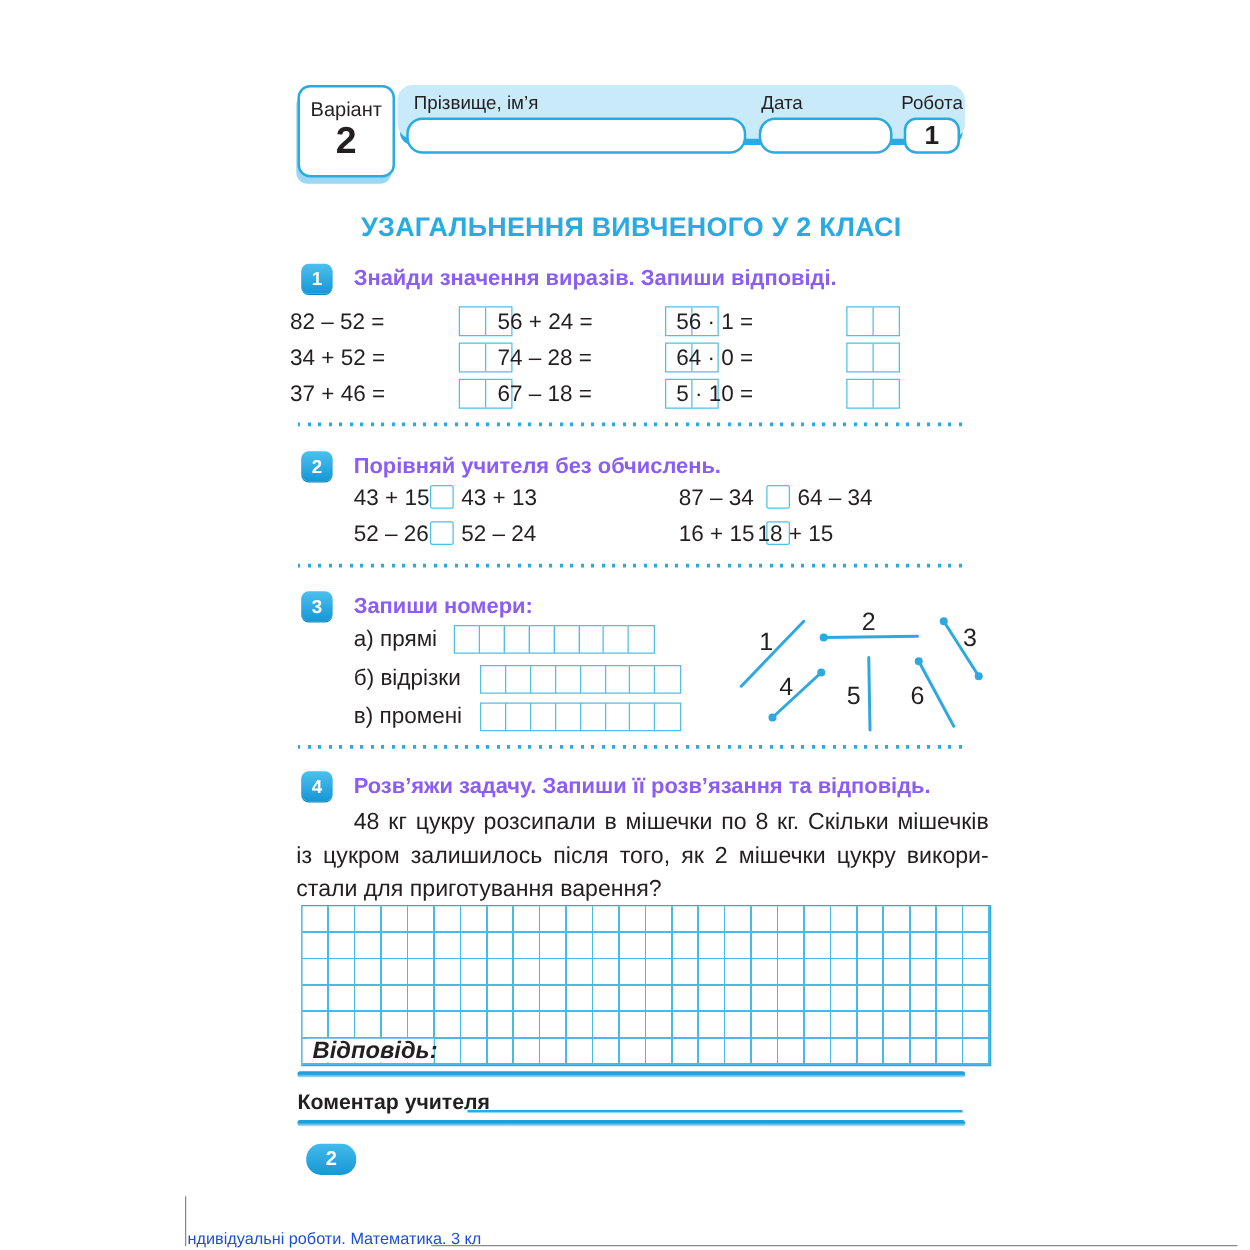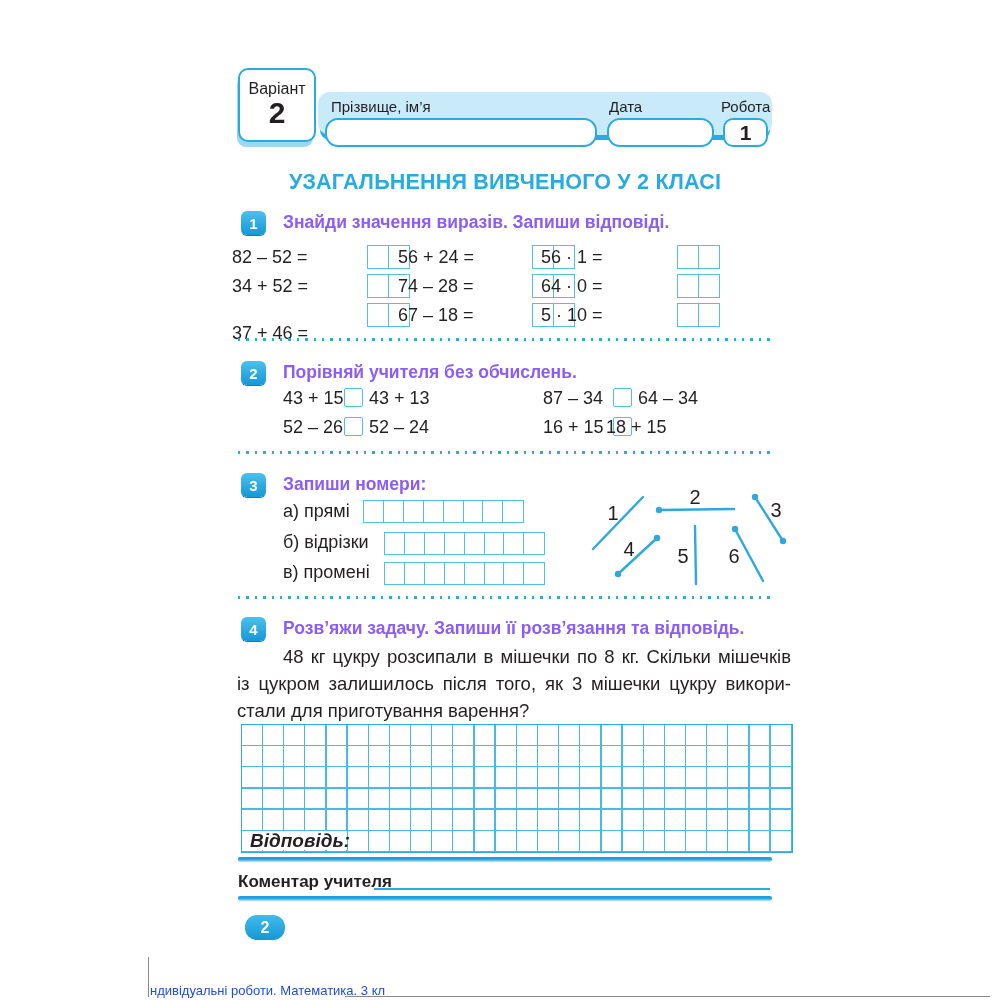--- a/index.html
+++ b/index.html
@@ -5,21 +5,21 @@
   html,body{margin:0;padding:0;background:#ffffff;}
   #page{position:relative;width:1000px;height:1000px;background:#fff;overflow:hidden;
         font-family:"Liberation Sans",sans-serif;color:#231f20;}
 
   
   .variant-card{position:absolute;left:238px;top:68px;width:74px;height:70px;background:#fff;
     border:2.5px solid #29abe2;border-radius:10px;box-shadow:-2px 6px 0 -1px #9cd8f3;
     display:flex;flex-direction:column;align-items:center;justify-content:center;z-index:3;}
   .variant-label{font-size:16px;}
   .variant-number{font-size:30px;font-weight:bold;margin-top:-2px;}
-  .header-panel{position:absolute;left:318px;top:92px;width:454px;height:43px;background:#c9eaf8;
+  .header-panel{position:absolute;left:318px;top:68px;width:454px;height:43px;background:#c9eaf8;
     border-radius:12px;box-shadow:0 7px 0 -2px #29abe2;z-index:2;}
   .hp-label{position:absolute;top:6px;font-size:15px;color:#231f20;}
   .lbl-name{left:13px;}
   .lbl-date{left:291px;}
   .lbl-work{left:403px;}
   .hp-input{position:absolute;top:26px;height:29px;background:#fff;border:2px solid #29abe2;
     border-radius:13px;box-sizing:border-box;}
   .input-name{left:7px;width:272px;}
   .input-date{left:289px;width:107px;}
   .input-work{left:405px;width:45px;border-radius:10px;display:flex;align-items:center;
@@ -112,21 +112,21 @@
   <div class="expr" style="top:245px;right:638px;">82 – 52 =</div>
   <div class="abox" style="left:367px;top:245px;">
       <div></div>
       <div></div>
     </div>
   <div class="expr" style="top:274px;right:638px;">34 + 52 =</div>
   <div class="abox" style="left:367px;top:274px;">
       <div></div>
       <div></div>
     </div>
-  <div class="expr" style="top:303px;right:638px;margin-top:18px;">37 + 46 =</div>
+  <div class="expr" style="top:303px;right:638px;">37 + 46 =</div>
   <div class="abox" style="left:367px;top:303px;">
       <div></div>
       <div></div>
     </div>
 
   <div class="expr" style="top:245px;right:472px;">56 + 24 =</div>
   <div class="abox" style="left:532px;top:245px;">
       <div></div>
       <div></div>
     </div>
@@ -245,21 +245,21 @@
     <line x1="163" y1="61" x2="191" y2="113"></line>
     <text x="162" y="95">6</text>
   </svg>
 
   <div class="dots" style="top:596px;"></div>
 
   <div class="badge" style="left:241px;top:617px;">4</div>
   <div class="task-heading" style="left:283px;top:618px;">Розв’яжи задачу. Запиши її розв’язання та відповідь.</div>
   <div class="t4p">
     <div class="t4-line first">48 кг цукру розсипали в мішечки по 8 кг. Скільки мішечків</div>
-    <div class="t4-line">із цукром залишилось після того, як 3 мішечки цукру викори-</div>
+    <div class="t4-line">із цукром залишилось після того, як 2 мішечки цукру викори-</div>
     <div class="t4-line last">стали для приготування варення?</div>
   </div>
 
   <div class="grid"></div>
   <div class="answer-label">Відповідь:</div>
 
   <div class="hbar" style="top:857px;"></div>
   <div class="comment-label">Коментар учителя</div>
   <div class="comment-line"></div>
   <div class="hbar" style="top:896px;"></div>

